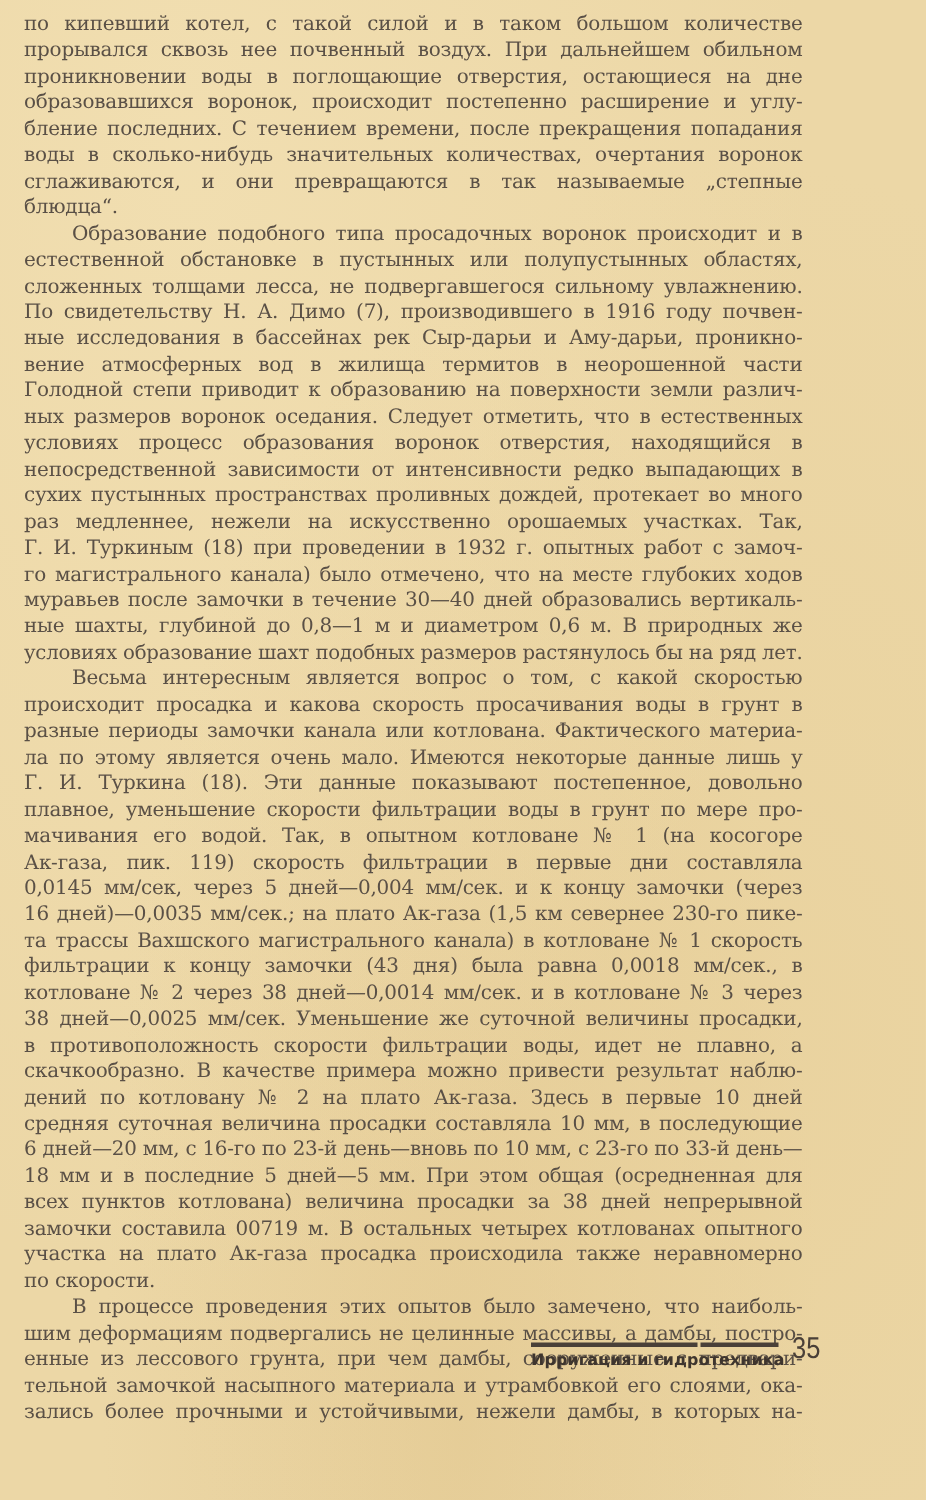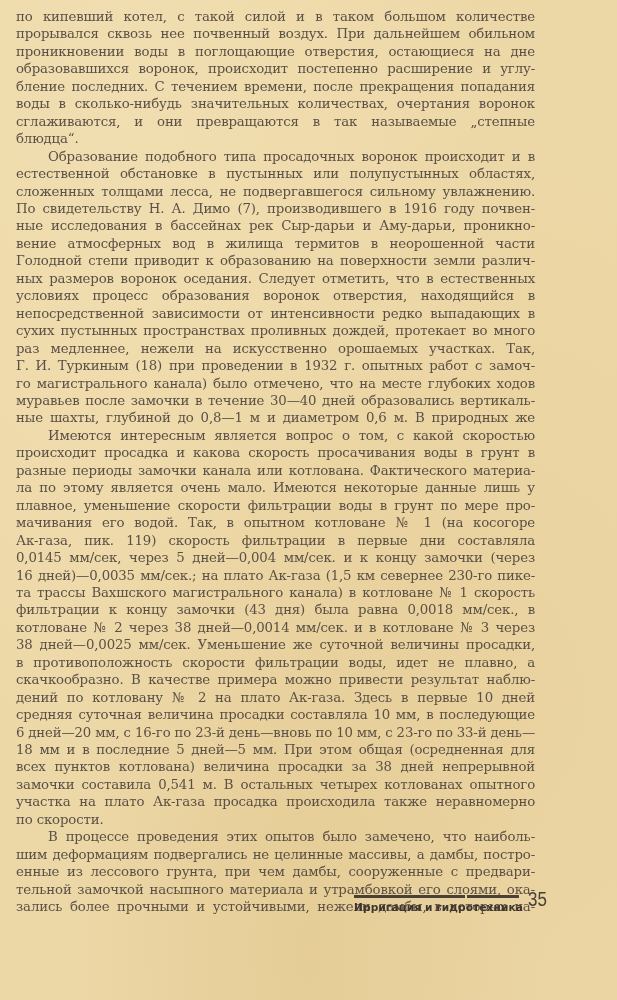--- a/index.html
+++ b/index.html
@@ -111,44 +111,46 @@
     <span class="line" style="display: block;">Голодной степи приводит к образованию на поверхности земли различ-</span>
     <span class="line" style="display: block;">ных размеров воронок оседания. Следует отметить, что в естественных</span>
     <span class="line" style="display: block;">условиях процесс образования воронок отверстия, находящийся в</span>
     <span class="line" style="display: block;">непосредственной зависимости от интенсивности редко выпадающих в</span>
     <span class="line" style="display: block;">сухих пустынных пространствах проливных дождей, протекает во много</span>
     <span class="line" style="display: block;">раз медленнее, нежели на искусственно орошаемых участках. Так,</span>
     <span class="line" style="display: block;">Г. И. Туркиным (18) при проведении в 1932 г. опытных работ с замоч-</span>
     <span class="line" style="display: block;">го магистрального канала) было отмечено, что на месте глубоких ходов</span>
     <span class="line" style="display: block;">муравьев после замочки в течение 30—40 дней образовались вертикаль-</span>
     <span class="line" style="display: block;">ные шахты, глубиной до 0,8—1 м и диаметром 0,6 м. В природных же</span>
+    <span class="line" style="display: block; font-size: 13.1453px;">условиях образование шахт подобных размеров растянулось бы на ряд лет.</span>
   </p>
 
   <p class="para">
-    <span class="line indent" style="display: block;">Имеются интересным является вопрос о том, с какой скоростью</span>
+    <span class="line indent" style="display: block;">Весьма интересным является вопрос о том, с какой скоростью</span>
     <span class="line" style="display: block;">происходит просадка и какова скорость просачивания воды в грунт в</span>
     <span class="line" style="display: block;">разные периоды замочки канала или котлована. Фактического материа-</span>
     <span class="line" style="display: block;">ла по этому является очень мало. Имеются некоторые данные лишь у</span>
+    <span class="line" style="display: block;">Г. И. Туркина (18). Эти данные показывают постепенное, довольно</span>
     <span class="line" style="display: block;">плавное, уменьшение скорости фильтрации воды в грунт по мере про-</span>
     <span class="line" style="display: block;">мачивания его водой. Так, в опытном котловане № 1 (на косогоре</span>
     <span class="line" style="display: block;">Ак-газа, пик. 119) скорость фильтрации в первые дни составляла</span>
     <span class="line" style="display: block;">0,0145 мм/сек, через 5 дней—0,004 мм/сек. и к концу замочки (через</span>
     <span class="line" style="display: block;">16 дней)—0,0035 мм/сек.; на плато Ак-газа (1,5 км севернее 230-го пике-</span>
     <span class="line" style="display: block;">та трассы Вахшского магистрального канала) в котловане № 1 скорость</span>
     <span class="line" style="display: block;">фильтрации к концу замочки (43 дня) была равна 0,0018 мм/сек., в</span>
     <span class="line" style="display: block;">котловане № 2 через 38 дней—0,0014 мм/сек. и в котловане № 3 через</span>
     <span class="line" style="display: block;">38 дней—0,0025 мм/сек. Уменьшение же суточной величины просадки,</span>
     <span class="line" style="display: block;">в противоположность скорости фильтрации воды, идет не плавно, а</span>
     <span class="line" style="display: block;">скачкообразно. В качестве примера можно привести результат наблю-</span>
     <span class="line" style="display: block;">дений по котловану № 2 на плато Ак-газа. Здесь в первые 10 дней</span>
     <span class="line" style="display: block;">средняя суточная величина просадки составляла 10 мм, в последующие</span>
     <span class="line" style="display: block; font-size: 13.2589px;">6 дней—20 мм, с 16-го по 23-й день—вновь по 10 мм, с 23-го по 33-й день—</span>
     <span class="line" style="display: block;">18 мм и в последние 5 дней—5 мм. При этом общая (осредненная для</span>
     <span class="line" style="display: block;">всех пунктов котлована) величина просадки за 38 дней непрерывной</span>
-    <span class="line" style="display: block;">замочки составила 0,541 м. В остальных четырех котлованах опытного</span>
+    <span class="line" style="display: block;">замочки составила 00719 м. В остальных четырех котлованах опытного</span>
     <span class="line" style="display: block;">участка на плато Ак-газа просадка происходила также неравномерно</span>
     <span class="line last" style="display: block;">по скорости.</span>
   </p>
 
   <p class="para">
     <span class="line indent" style="display: block;">В процессе проведения этих опытов было замечено, что наиболь-</span>
     <span class="line" style="display: block;">шим деформациям подвергались не целинные массивы, а дамбы, постро-</span>
     <span class="line" style="display: block;">енные из лессового грунта, при чем дамбы, сооруженные с предвари-</span>
     <span class="line" style="display: block;">тельной замочкой насыпного материала и утрамбовкой его слоями, ока-</span>
     <span class="line" style="display: block;">зались более прочными и устойчивыми, нежели дамбы, в которых на-</span>

